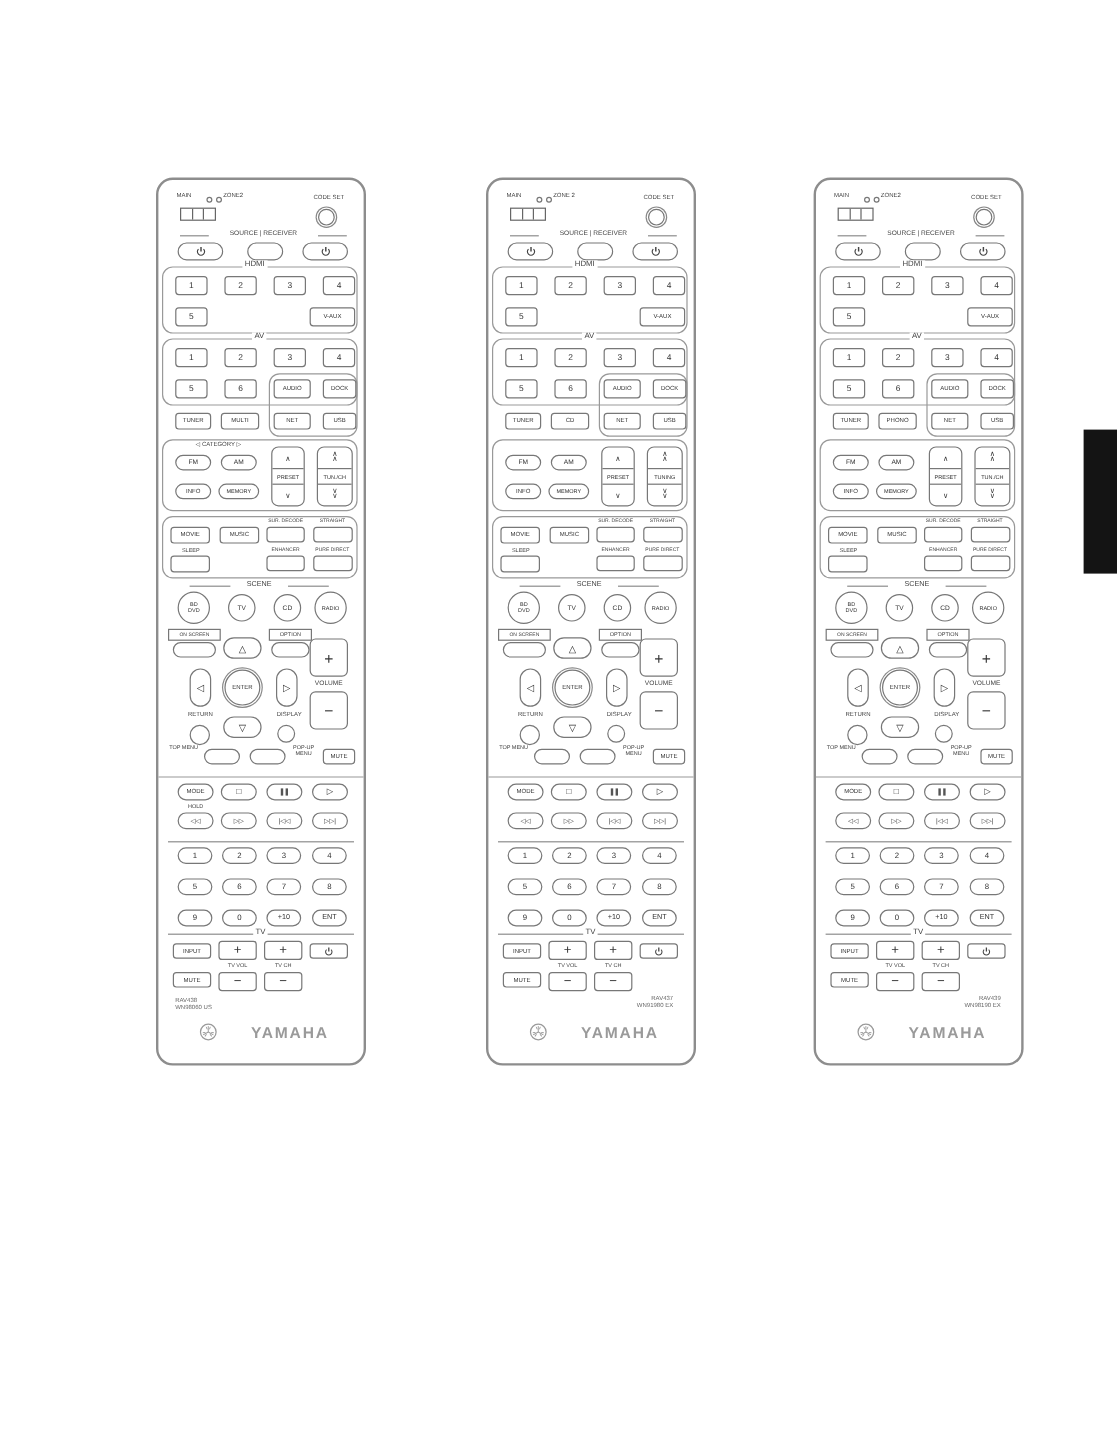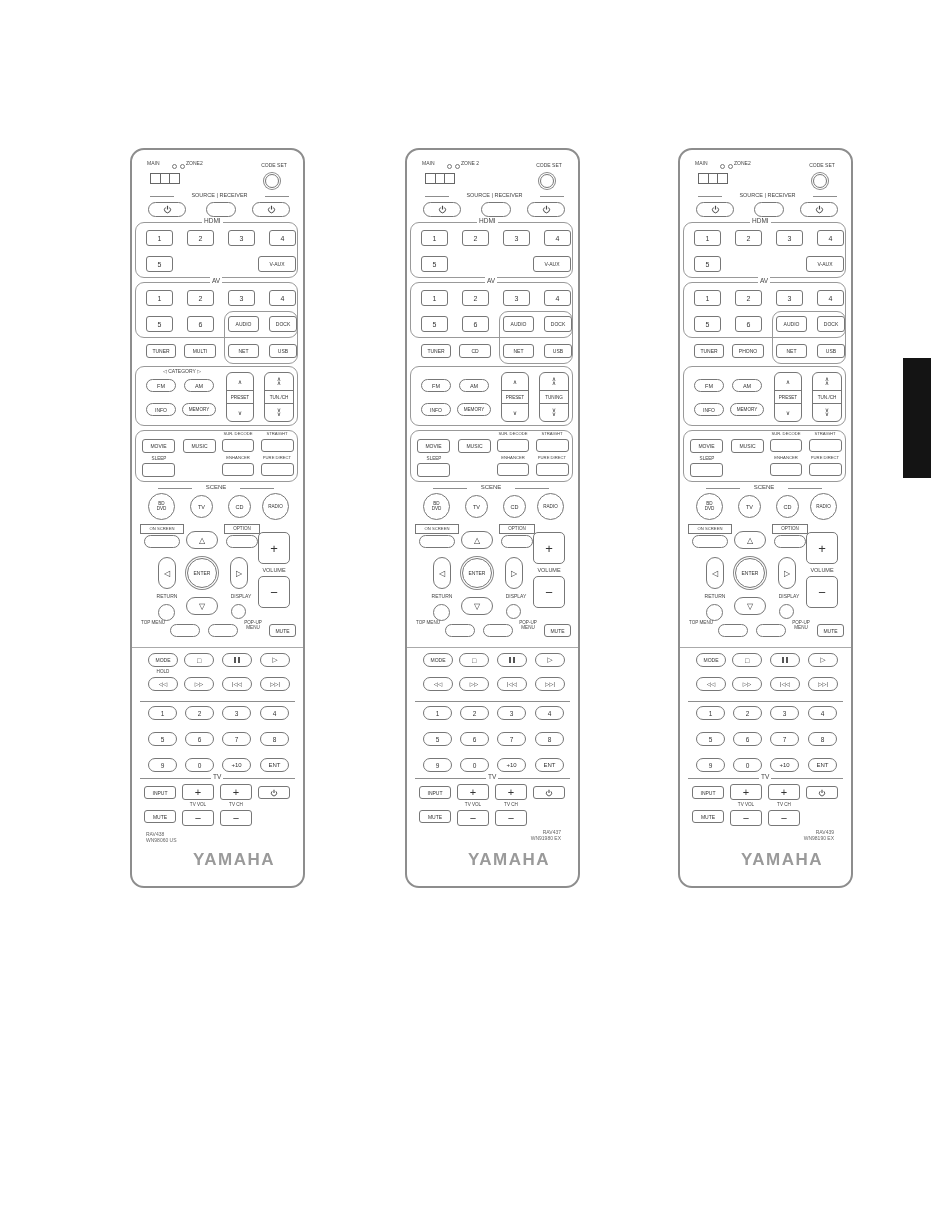--- a/index.html
+++ b/index.html
@@ -29,21 +29,21 @@
   .pausebars i{display:block;width:2px;height:6px;background:#555;}
   .dot{position:absolute;width:3px;height:3px;border:1px solid #777;border-radius:50%;}
   .sw{position:absolute;border:1px solid #666;background:#fff;display:flex;box-sizing:border-box;}
   .sw i{flex:1;border-right:1px solid #666;}
   .sw i:last-child{border-right:none;}
   .model{position:absolute;font-size:5px;line-height:1.25;color:#666;}
   .model.left{left:14px;top:681px;width:70px;text-align:left;}
   .model.right{left:98px;top:679px;width:56px;text-align:right;}
   .logo{position:absolute;left:34px;top:699px;width:108px;height:22px;display:flex;
         align-items:center;justify-content:center;gap:4px;}
-  .brand{font-weight:bold;font-size:17px;letter-spacing:1.5px;color:#9a9a9a;margin-left:24px;}
+  .brand{font-weight:bold;font-size:13px;letter-spacing:1.5px;color:#9a9a9a;margin-left:24px;}
   .tab{position:absolute;left:903px;top:358px;width:28px;height:120px;background:#141414;}
   .glb{background:#fff;padding:0 2px;}
 </style>
 </head>
 <body>
 
 <div id="page" style="background: rgb(255, 255, 255);">
   <div class="tab" style="background: rgb(20, 20, 20);"></div>
 <div class="r" style="left: 130px;">
 

